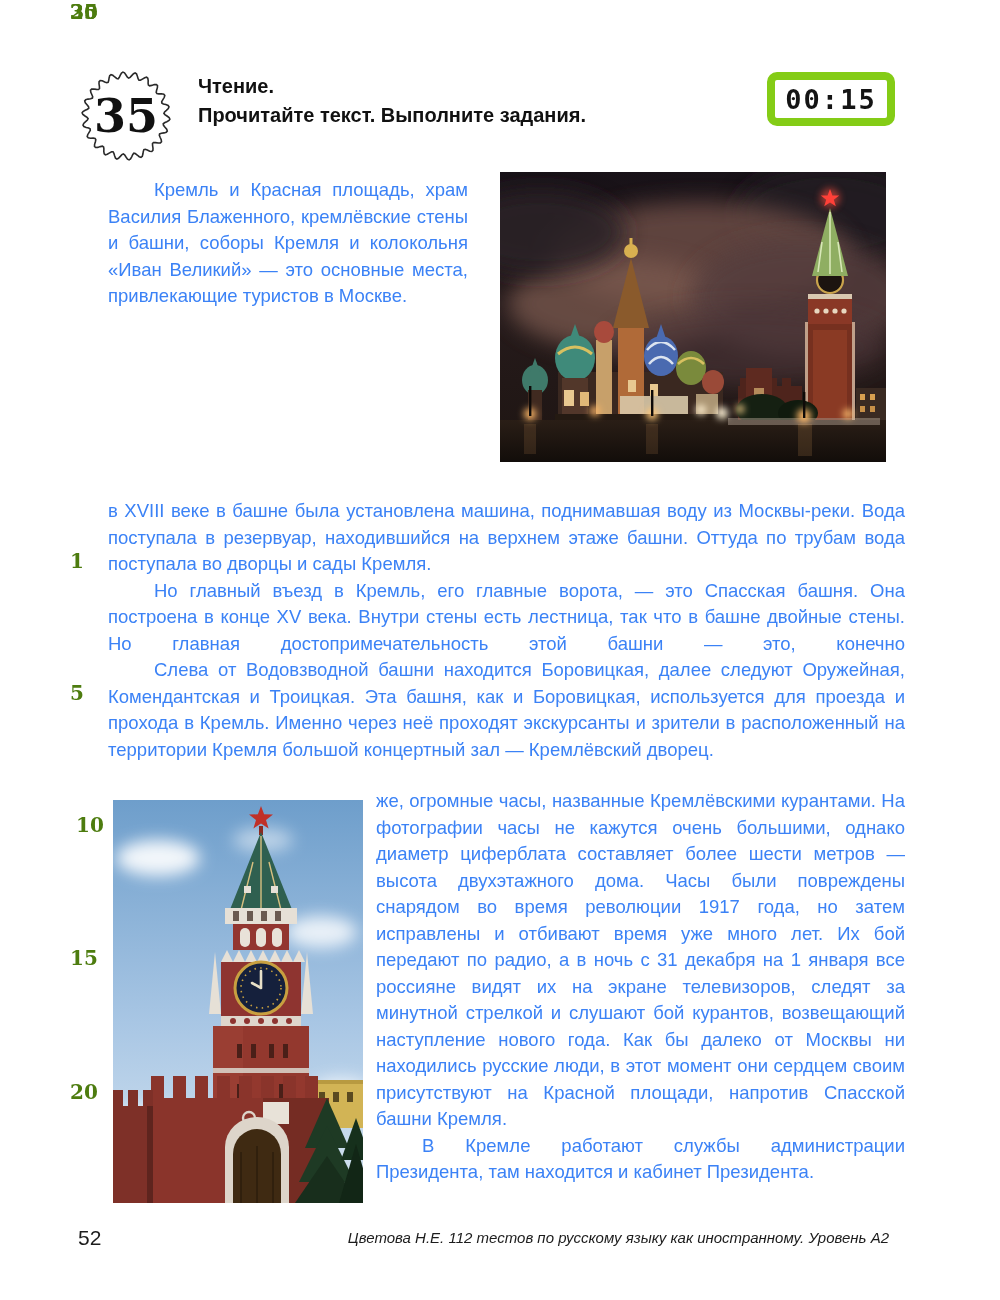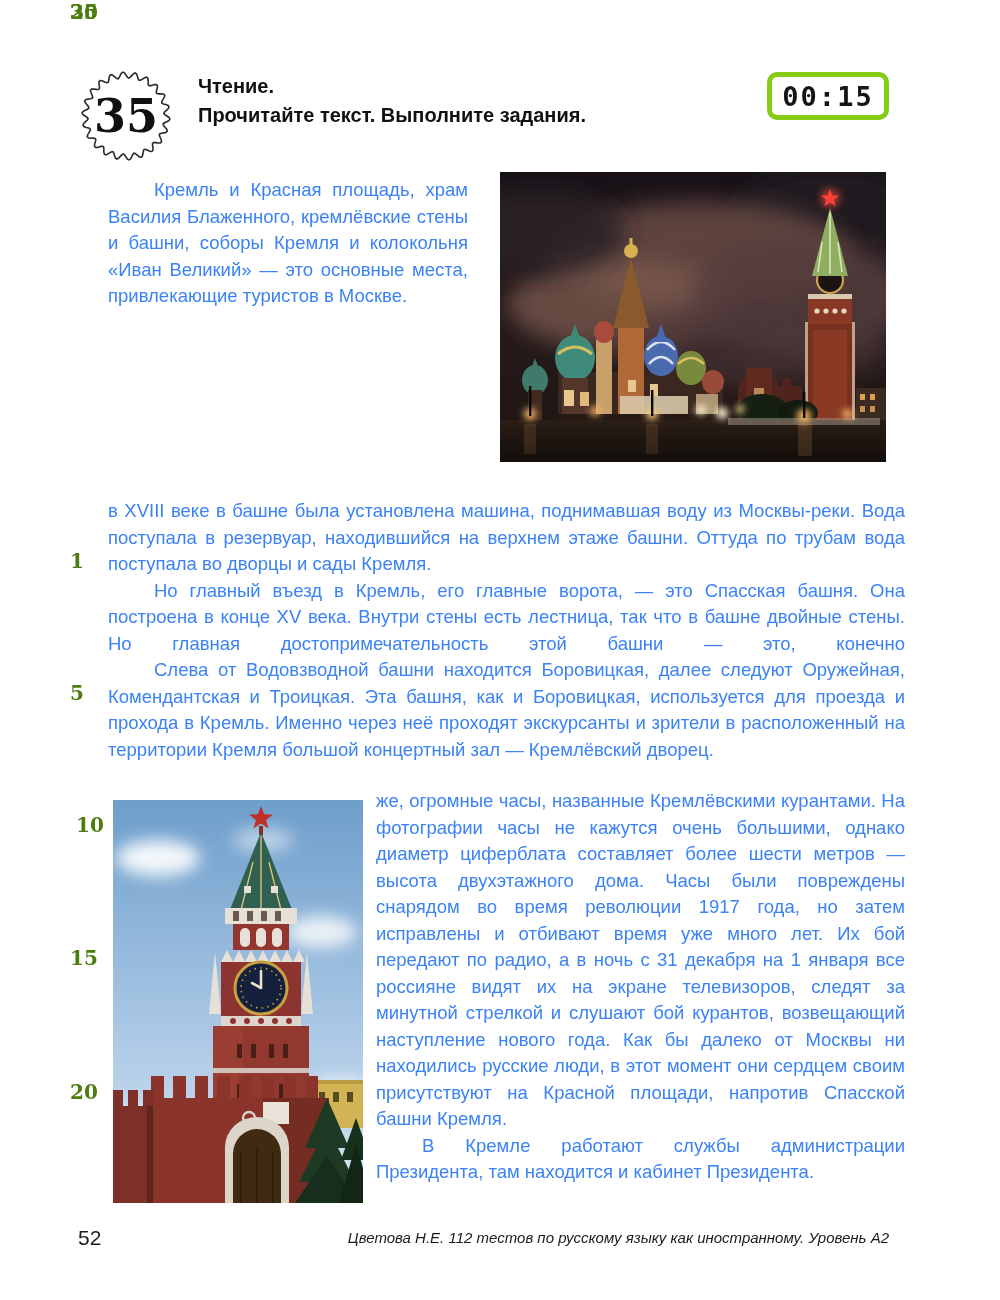--- a/index.html
+++ b/index.html
@@ -5,21 +5,21 @@
   html,body{margin:0;padding:0;background:#ffffff;}
   .page{position:relative;width:1000px;height:1300px;background:#ffffff;overflow:hidden;
         font-family:"Liberation Sans", sans-serif;color:#1c1c1c;}
 
   
   .badge{position:absolute;left:78px;top:68px;width:96px;height:96px;}
   .badge svg{position:absolute;left:0;top:0;}
   .badge-num{position:absolute;left:0;top:0;width:96px;height:96px;display:flex;align-items:center;justify-content:center;
              font-family:"DejaVu Serif", serif;font-weight:bold;font-size:46px;color:#111;}
   .header-text{position:absolute;left:198px;top:72px;font-weight:bold;font-size:20px;line-height:29px;color:#111;}
-  .timer{position:absolute;left:767px;top:72px;width:112px;height:38px;background:#fff;border:5px solid #84cc16;
+  .timer{position:absolute;left:767px;top:72px;width:112px;height:38px;background:#fff;border:8px solid #84cc16;
          border-radius:10px;display:flex;align-items:center;justify-content:center;
          font-family:"DejaVu Sans Mono", monospace;font-weight:bold;font-size:27px;letter-spacing:2px;color:#141414;}
 
   
   .ln{position:absolute;left:70px;width:40px;font-family:"DejaVu Serif", serif;font-weight:bold;font-size:20px;color:#4d7c0f;}
   .ln:nth-of-type(1){top:178px;} .ln:nth-of-type(2){top:282px;} .ln:nth-of-type(3){top:413px;}
   .ln:nth-of-type(4){top:549px;} .ln:nth-of-type(5){top:681px;} .ln:nth-of-type(6){top:813px;text-align:center;}
   .ln:nth-of-type(7){top:946px;} .ln:nth-of-type(8){top:1080px;}
 
   

